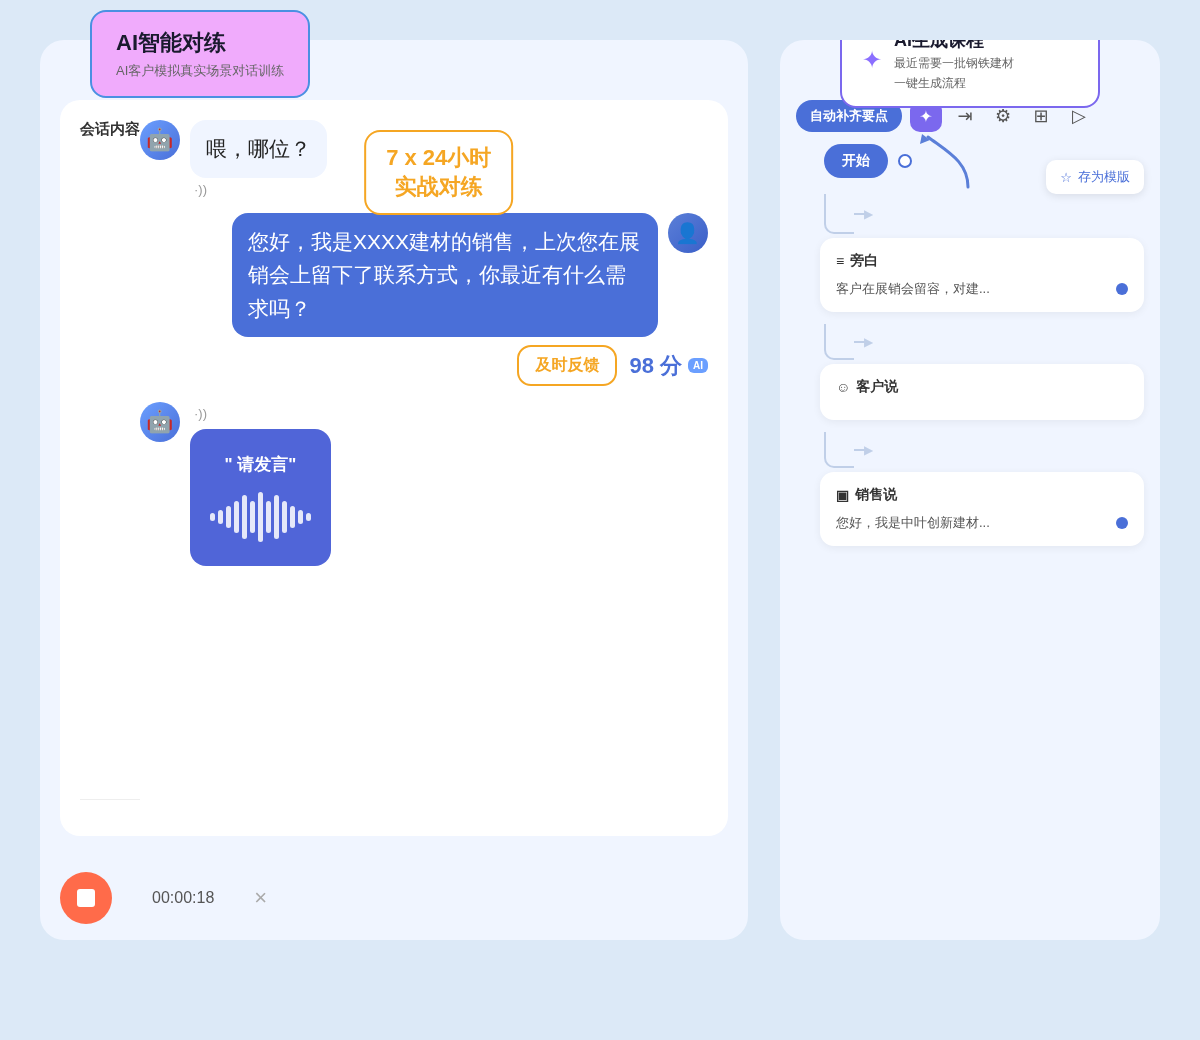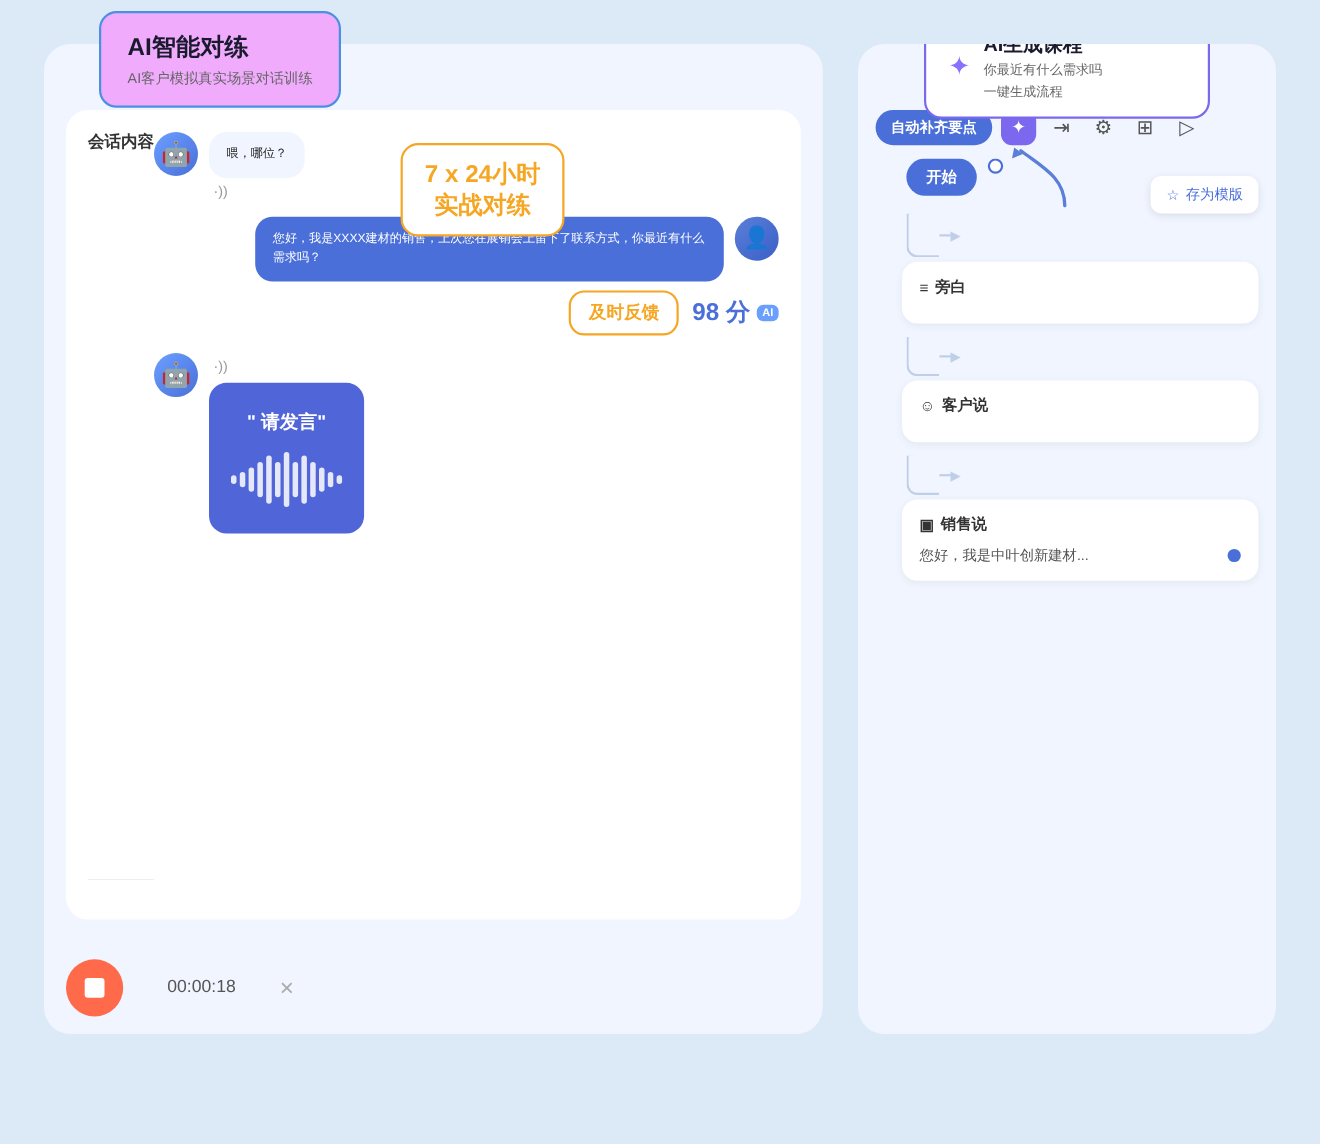--- a/index.html
+++ b/index.html
@@ -136,21 +136,21 @@
     .human-icon {
       font-size: 20px;
     }
 
     .msg-content {
       max-width: 75%;
     }
     .bubble {
       border-radius: 16px;
       padding: 12px 16px;
-      font-size: 11px;
+      font-size: 21px;
       line-height: 1.6;
     }
     .bubble-left {
       background: #f0f5ff;
       color: #222;
     }
     .bubble-right {
       background: #4a6fd8;
       color: #ffffff;
     }
@@ -371,21 +371,21 @@
       padding: 0 16px 16px 24px;
       display: flex;
       flex-direction: column;
       gap: 0;
       overflow: hidden;
     }
 
     
     .start-node {
       display: flex;
-      align-items: flex-start;
+      align-items: center;
       gap: 10px;
       margin-bottom: 16px;
       margin-left: 20px;
     }
     .start-btn {
       background: #4a6fd8;
       color: white;
       border-radius: 20px;
       padding: 8px 18px;
       font-size: 14px;
@@ -529,21 +529,21 @@
     </div>
 
   </div>
 
   <div class="right-panel">
 
     <div class="ai-course-box">
       <div class="ai-course-icon">✦</div>
       <div>
         <div class="ai-course-title">AI生成课程</div>
-        <div class="ai-course-sub">你最近有什么需求吗</div>
+        <div class="ai-course-sub">最近需要一批钢铁建材</div>
         <div class="ai-course-sub">一键生成流程</div>
       </div>
     </div>
 
     <div class="right-toolbar">
       <div class="auto-fill-btn">自动补齐要点</div>
       <div class="magic-btn">
         <span>✦</span>
       </div>
       <div class="toolbar-icon">
@@ -583,20 +583,24 @@
         <div style="width:30px;height:40px;border-left:2px solid #c0cfe8;border-bottom:2px solid #c0cfe8;border-radius:0 0 0 10px;"></div>
         <div style="width:12px;height:2px;background:#c0cfe8;"></div>
         <div style="color:#c0cfe8;font-size:12px;margin-left:-2px;">▶</div>
       </div>
 
       <div class="flow-card">
         <div class="flow-card-header">
           <span class="flow-card-icon">≡</span>
           <span>旁白</span>
         </div>
+        <div class="flow-card-content">
+          <span>客户在展销会留容，对建... </span>
+          <div class="flow-dot"></div>
+        </div>
       </div>
 
       <div style="display:flex;align-items:center;margin-left:20px;margin-bottom:4px;">
         <div style="width:30px;height:36px;border-left:2px solid #c0cfe8;border-bottom:2px solid #c0cfe8;border-radius:0 0 0 10px;"></div>
         <div style="width:12px;height:2px;background:#c0cfe8;"></div>
         <div style="color:#c0cfe8;font-size:12px;margin-left:-2px;">▶</div>
       </div>
 
       <div class="flow-card">
         <div class="flow-card-header">

